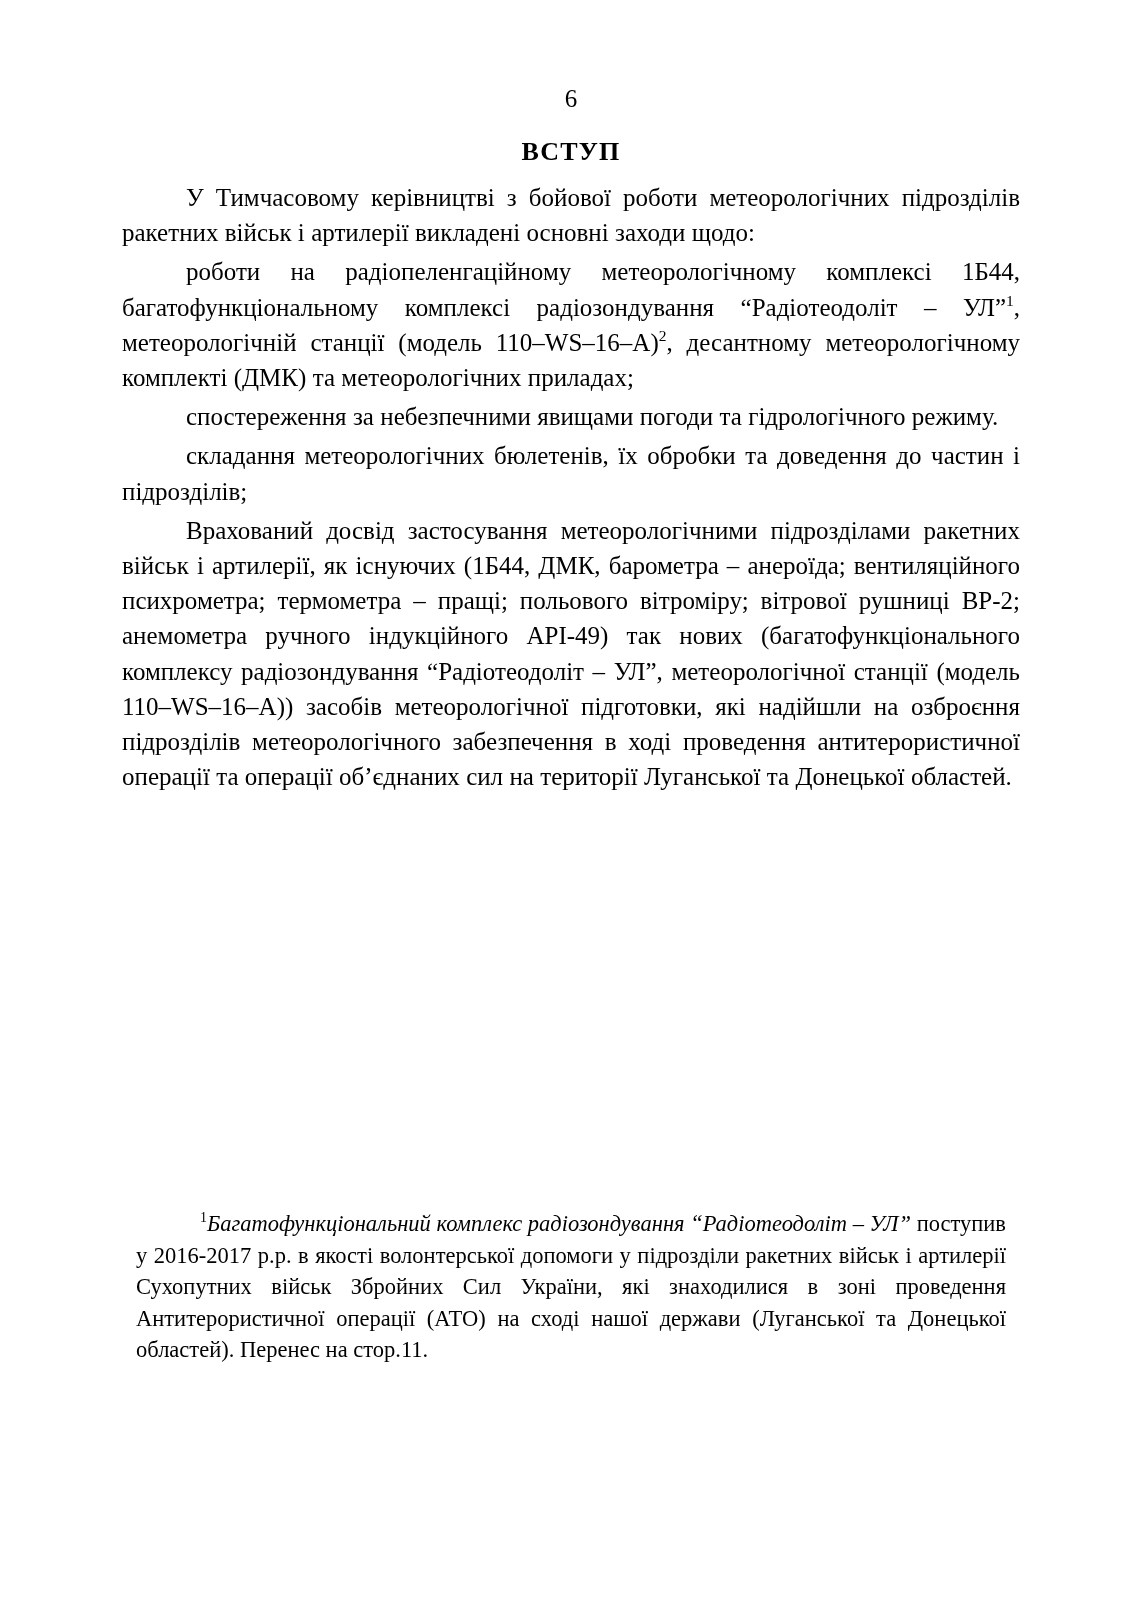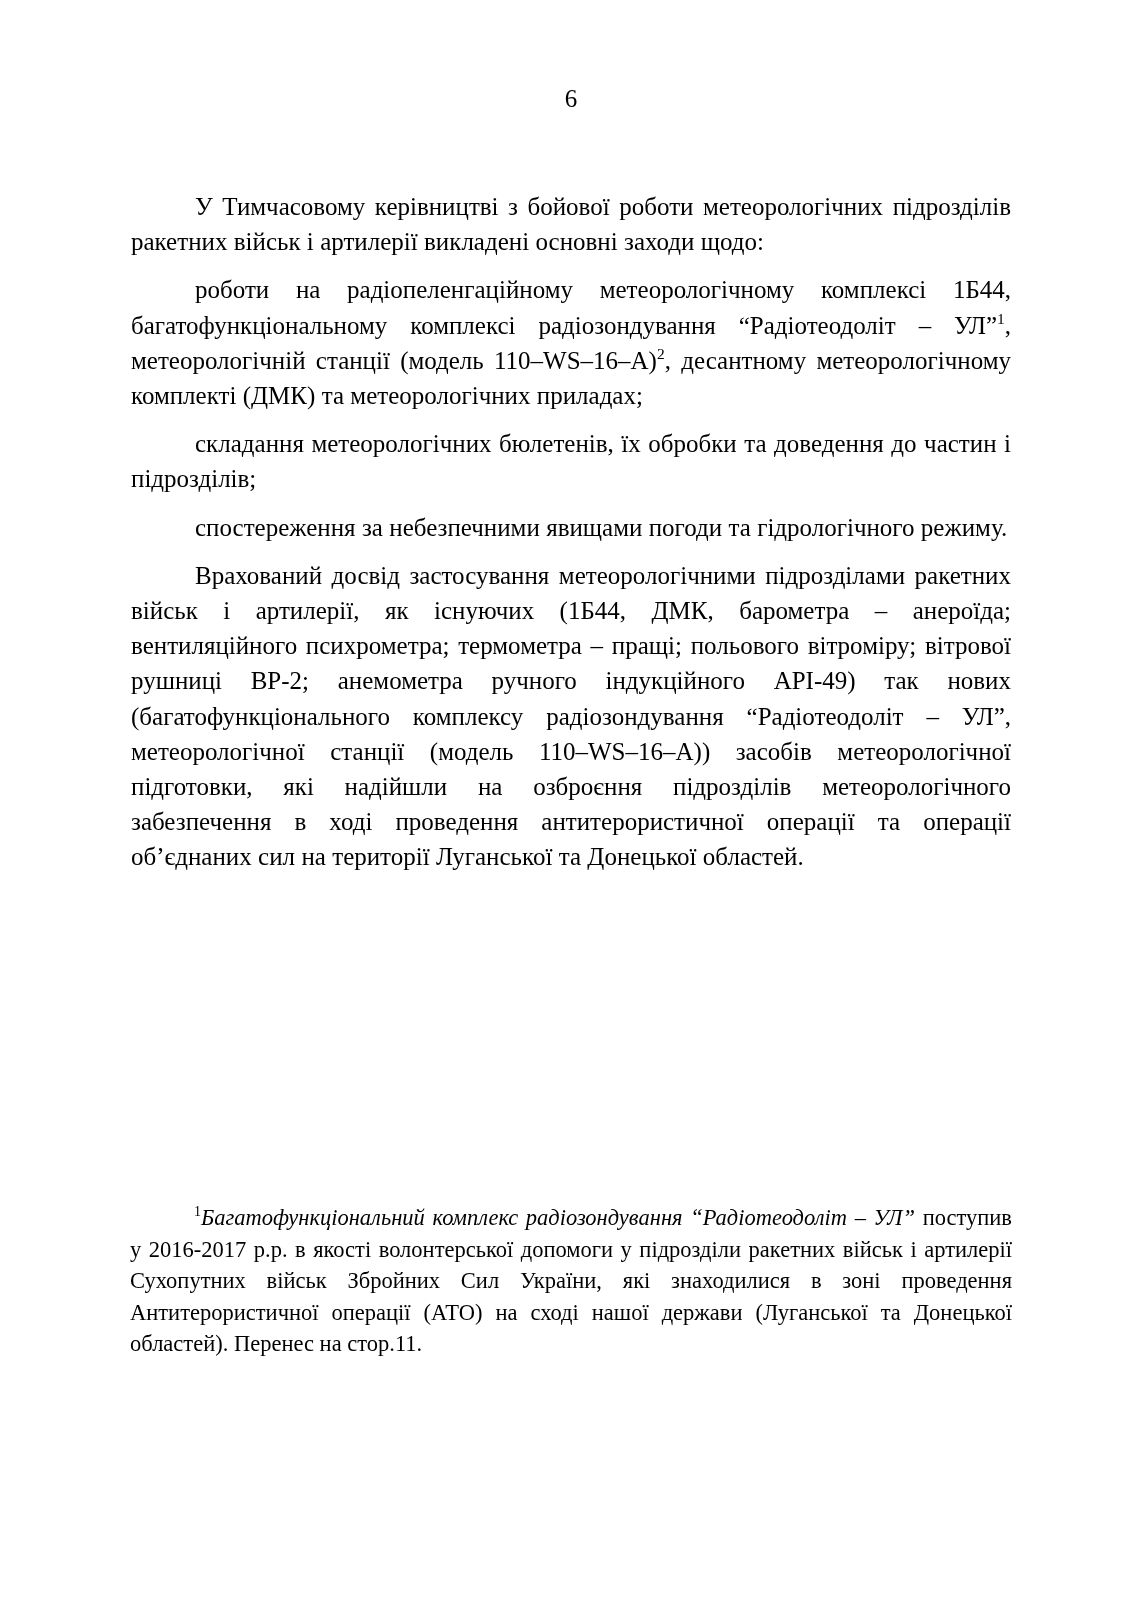--- a/index.html
+++ b/index.html
@@ -46,39 +46,39 @@
   }
 
   
   .body-block {
     position: absolute;
     top: 176px;
     left: 118px;
     width: 906px;
   }
   .para {
-    margin: 13px;
+    margin: 4px;
     text-align: justify;
     text-justify: inter-word;
     text-indent: 64px;
     font-size: 25px;
     line-height: 35.2px;
     hyphens: none;
     word-spacing: 0.1px;
   }
 
   
   .footnote-block {
     position: absolute;
     top: 1190px;
     left: 118px;
     width: 906px;
   }
   .footnote {
-    margin: 12px;
+    margin: 18px;
     text-align: justify;
     text-justify: inter-word;
     text-indent: 64px;
     font-size: 22.5px;
     line-height: 31.5px;
   }
   .fn-title {
     font-style: italic;
   }
   sup {
@@ -87,26 +87,27 @@
     vertical-align: 0.62em;
   }
 </style>
 </head>
 <body>
 
 <div class="page">
 
   <div class="page-number">6</div>
 
+  <h1 class="doc-heading">ВСТУП</h1>
 
   <div class="body-block">
     <p class="para"><span>У Тимчасовому керівництві з бойової роботи метеорологічних підрозділів ракетних військ і артилерії викладені основні заходи щодо:</span></p>
     <p class="para"><span>роботи на радіопеленгаційному метеорологічному комплексі 1Б44, багатофункціональному комплексі радіозондування “Радіотеодоліт – УЛ”</span><sup>1</sup><span>, метеорологічній станції (модель 110–WS–16–А)</span><sup>2</sup><span>, десантному метеорологічному комплекті (ДМК) та метеорологічних приладах;</span></p>
+    <p class="para"><span>спостереження за небезпечними явищами погоди та гідрологічного режиму.</span></p>
     <p class="para"><span>складання метеорологічних бюлетенів, їх обробки та доведення до частин і підрозділів;</span></p>
-    <p class="para"><span>спостереження за небезпечними явищами погоди та гідрологічного режиму.</span></p>
     <p class="para"><span>Врахований досвід застосування метеорологічними підрозділами ракетних військ і артилерії, як існуючих (1Б44, ДМК, барометра – анероїда; вентиляційного психрометра; термометра – пращі; польового вітроміру; вітрової рушниці ВР-2; анемометра ручного індукційного АРІ-49) так нових (багатофункціонального комплексу радіозондування “Радіотеодоліт – УЛ”, метеорологічної станції (модель 110–WS–16–А)) засобів метеорологічної підготовки, які надійшли на озброєння підрозділів метеорологічного забезпечення в ході проведення антитерористичної операції та операції об’єднаних сил на території Луганської та Донецької областей.</span></p>
   </div>
 
   <div class="footnote-block">
     <p class="footnote"><sup>1</sup><span class="fn-title">Багатофункціональний комплекс радіозондування “Радіотеодоліт – УЛ”</span><span> поступив у 2016-2017 р.р. в якості волонтерської допомоги у підрозділи ракетних військ і артилерії Сухопутних військ Збройних Сил України, які знаходилися в зоні проведення Антитерористичної операції (АТО) на сході нашої держави (Луганської та Донецької областей). Перенес на стор.11.</span></p>
   </div>
 
 </div>
 
 </body></html>

